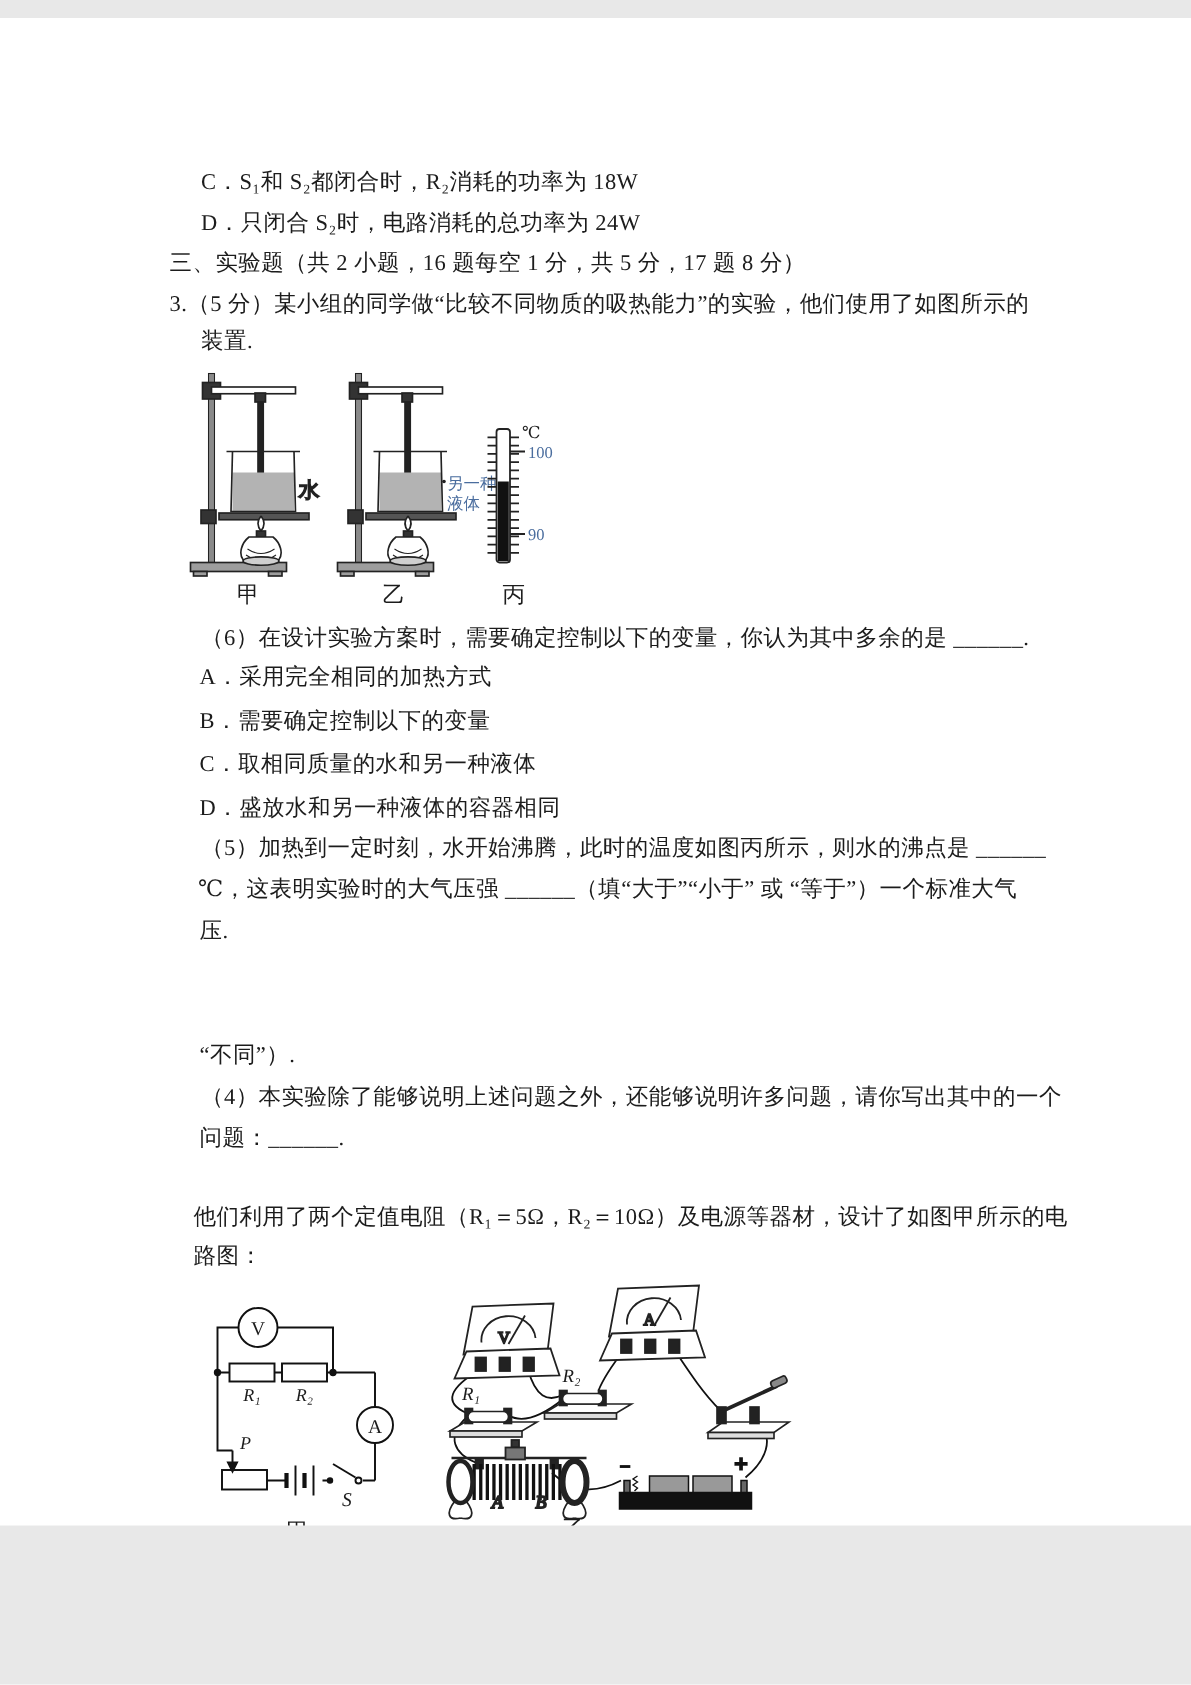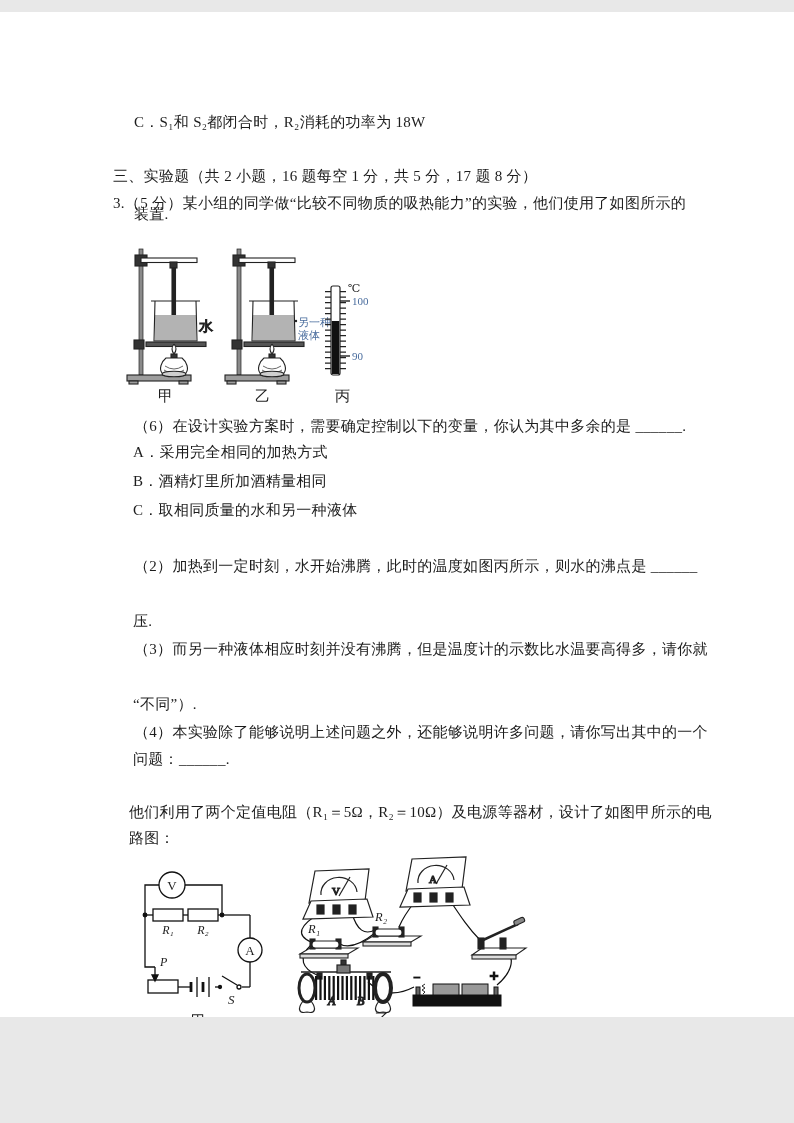--- a/index.html
+++ b/index.html
@@ -26,25 +26,26 @@
   }
   svg .it{font-style:italic;}
   svg .blue{fill:#4a6d9e;}
 </style>
 </head>
 <body>
 
 <div class="page">
 
   <div class="tl" style="left:134px;top:100px">C．S₁和 S₂都闭合时，R₂消耗的功率为 18W</div>
+  <div class="tl" style="left:134px;top:127px">D．只闭合 S₂时，电路消耗的总功率为 24W</div>
 
   <div class="tl" style="left:113px;top:154px">三、实验题（共 2 小题，16 题每空 1 分，共 5 分，17 题 8 分）</div>
 
   <div class="tl" style="left:113px;top:181px">3.（5 分）某小组的同学做“比较不同物质的吸热能力”的实验，他们使用了如图所示的</div>
-  <div class="tl" style="left:134px;top:192px">装置.</div>
+  <div class="tl" style="left:134px;top:206px">装置.</div>
 
   <svg class="fig" style="left:125px;top:233px" width="262" height="162" viewBox="0 0 262 162">
 
     <g transform="translate(2,0)" stroke="#222" fill="none" stroke-width="1.1">
       <rect x="12" y="4" width="4" height="126" fill="#8a8a8a" stroke-width="0.7"></rect>
       <rect x="0" y="130" width="64" height="6" fill="#9d9d9d"></rect>
       <rect x="2" y="136" width="9" height="3" fill="#9d9d9d"></rect>
       <rect x="52" y="136" width="9" height="3" fill="#9d9d9d"></rect>
       <rect x="8" y="10" width="12" height="11" fill="#333"></rect>
       <rect x="14" y="13" width="56" height="4.5" fill="#fff"></rect>
@@ -100,25 +101,26 @@
       <text x="27" y="60" font-size="11" class="blue">100</text>
       <text x="27" y="115" font-size="11" class="blue">90</text>
     </g>
     <text x="33" y="156" font-size="15">甲</text>
     <text x="130" y="156" font-size="15">乙</text>
     <text x="210" y="156" font-size="15">丙</text>
   </svg>
 
   <div class="tl" style="left:134px;top:404px">（6）在设计实验方案时，需要确定控制以下的变量，你认为其中多余的是 ______.</div>
   <div class="tl" style="left:133px;top:430px">A．采用完全相同的加热方式</div>
-  <div class="tl" style="left:133px;top:459px">B．酒精灯里所加酒精量相同</div>
+  <div class="tl" style="left:133px;top:459px">B．需要确定控制以下的变量</div>
   <div class="tl" style="left:133px;top:488px">C．取相同质量的水和另一种液体</div>
-  <div class="tl" style="left:134px;top:544px">（2）加热到一定时刻，水开始沸腾，此时的温度如图丙所示，则水的沸点是 ______</div>
+  <div class="tl" style="left:133px;top:517px">D．盛放水和另一种液体的容器相同</div>
+  <div class="tl" style="left:134px;top:544px">（5）加热到一定时刻，水开始沸腾，此时的温度如图丙所示，则水的沸点是 ______</div>
+  <div class="tl" style="left:132px;top:571px">℃，这表明实验时的大气压强 ______（填“大于”“小于” 或 “等于”）一个标准大气</div>
   <div class="tl" style="left:133px;top:599px">压.</div>
-  <div class="tl" style="left:134px;top:627px">（3）而另一种液体相应时刻并没有沸腾，但是温度计的示数比水温要高得多，请你就</div>
   <div class="tl" style="left:133px;top:682px">“不同”）.</div>
   <div class="tl" style="left:134px;top:710px">（4）本实验除了能够说明上述问题之外，还能够说明许多问题，请你写出其中的一个</div>
   <div class="tl" style="left:133px;top:737px">问题：______.</div>
 
   <div class="tl" style="left:129px;top:790px">他们利用了两个定值电阻（R₁＝5Ω，R₂＝10Ω）及电源等器材，设计了如图甲所示的电</div>
   <div class="tl" style="left:129px;top:816px">路图：</div>
 
   <svg class="fig" style="left:135px;top:843px" width="400" height="178" viewBox="0 0 400 178">
 
     <g stroke="#111" fill="none" stroke-width="1.3">

